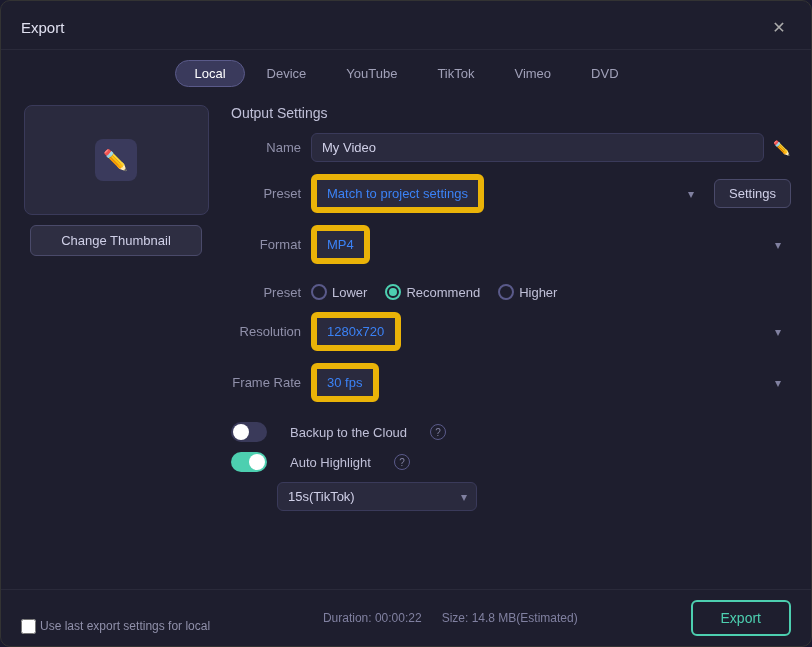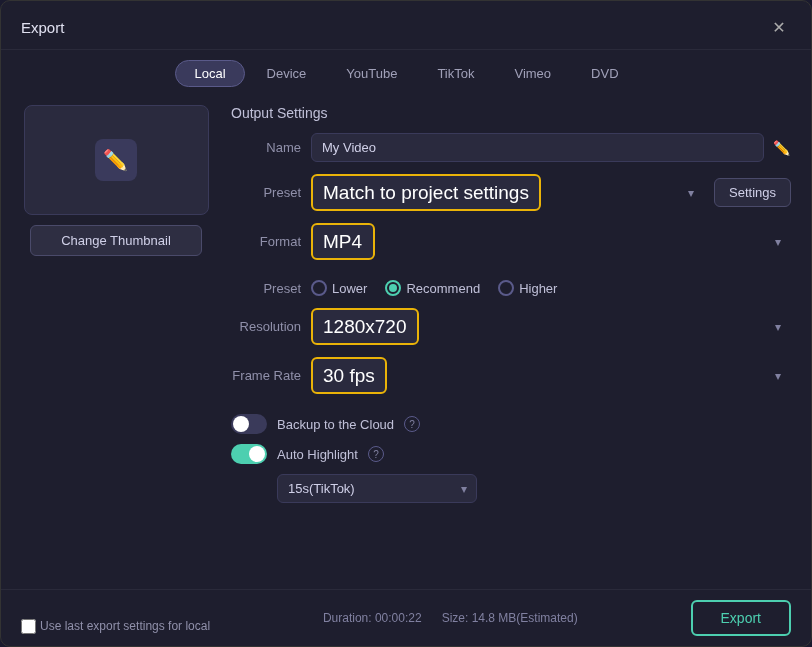--- a/index.html
+++ b/index.html
@@ -171,25 +171,25 @@
       border: 1px solid #3a3a5a;
       border-radius: 6px;
       color: #d0d0e8;
       padding: 6px 10px;
       font-size: 13px;
       outline: none;
     }
     .select-field {
       flex: 1;
       background: #2a2a3e;
-      border: 2px solid #eab308;
-      border-radius: 6px;
-      color: #ffffff;
+      border: 6px solid #eab308;
+      border-radius: 6px;
+      color: #3b82f6;
       padding: 6px 10px;
-      font-size: 19px;
+      font-size: 13px;
       outline: none;
       appearance: none;
       cursor: pointer;
     }
     .select-wrapper {
       flex: 1;
       position: relative;
     }
     .select-wrapper::after {
       content: '▾';
@@ -248,21 +248,21 @@
       content: '';
       width: 8px;
       height: 8px;
       border-radius: 50%;
       background: #4dcfb0;
     }
 
     .toggle-row {
       display: flex;
       align-items: center;
-      gap: 10px;
+      gap: 23px;
       margin-bottom: 10px;
       padding-left: 0;
     }
     .toggle-label-text {
       font-size: 13px;
       color: #c0c0d8;
     }
     .toggle {
       width: 36px;
       height: 20px;

